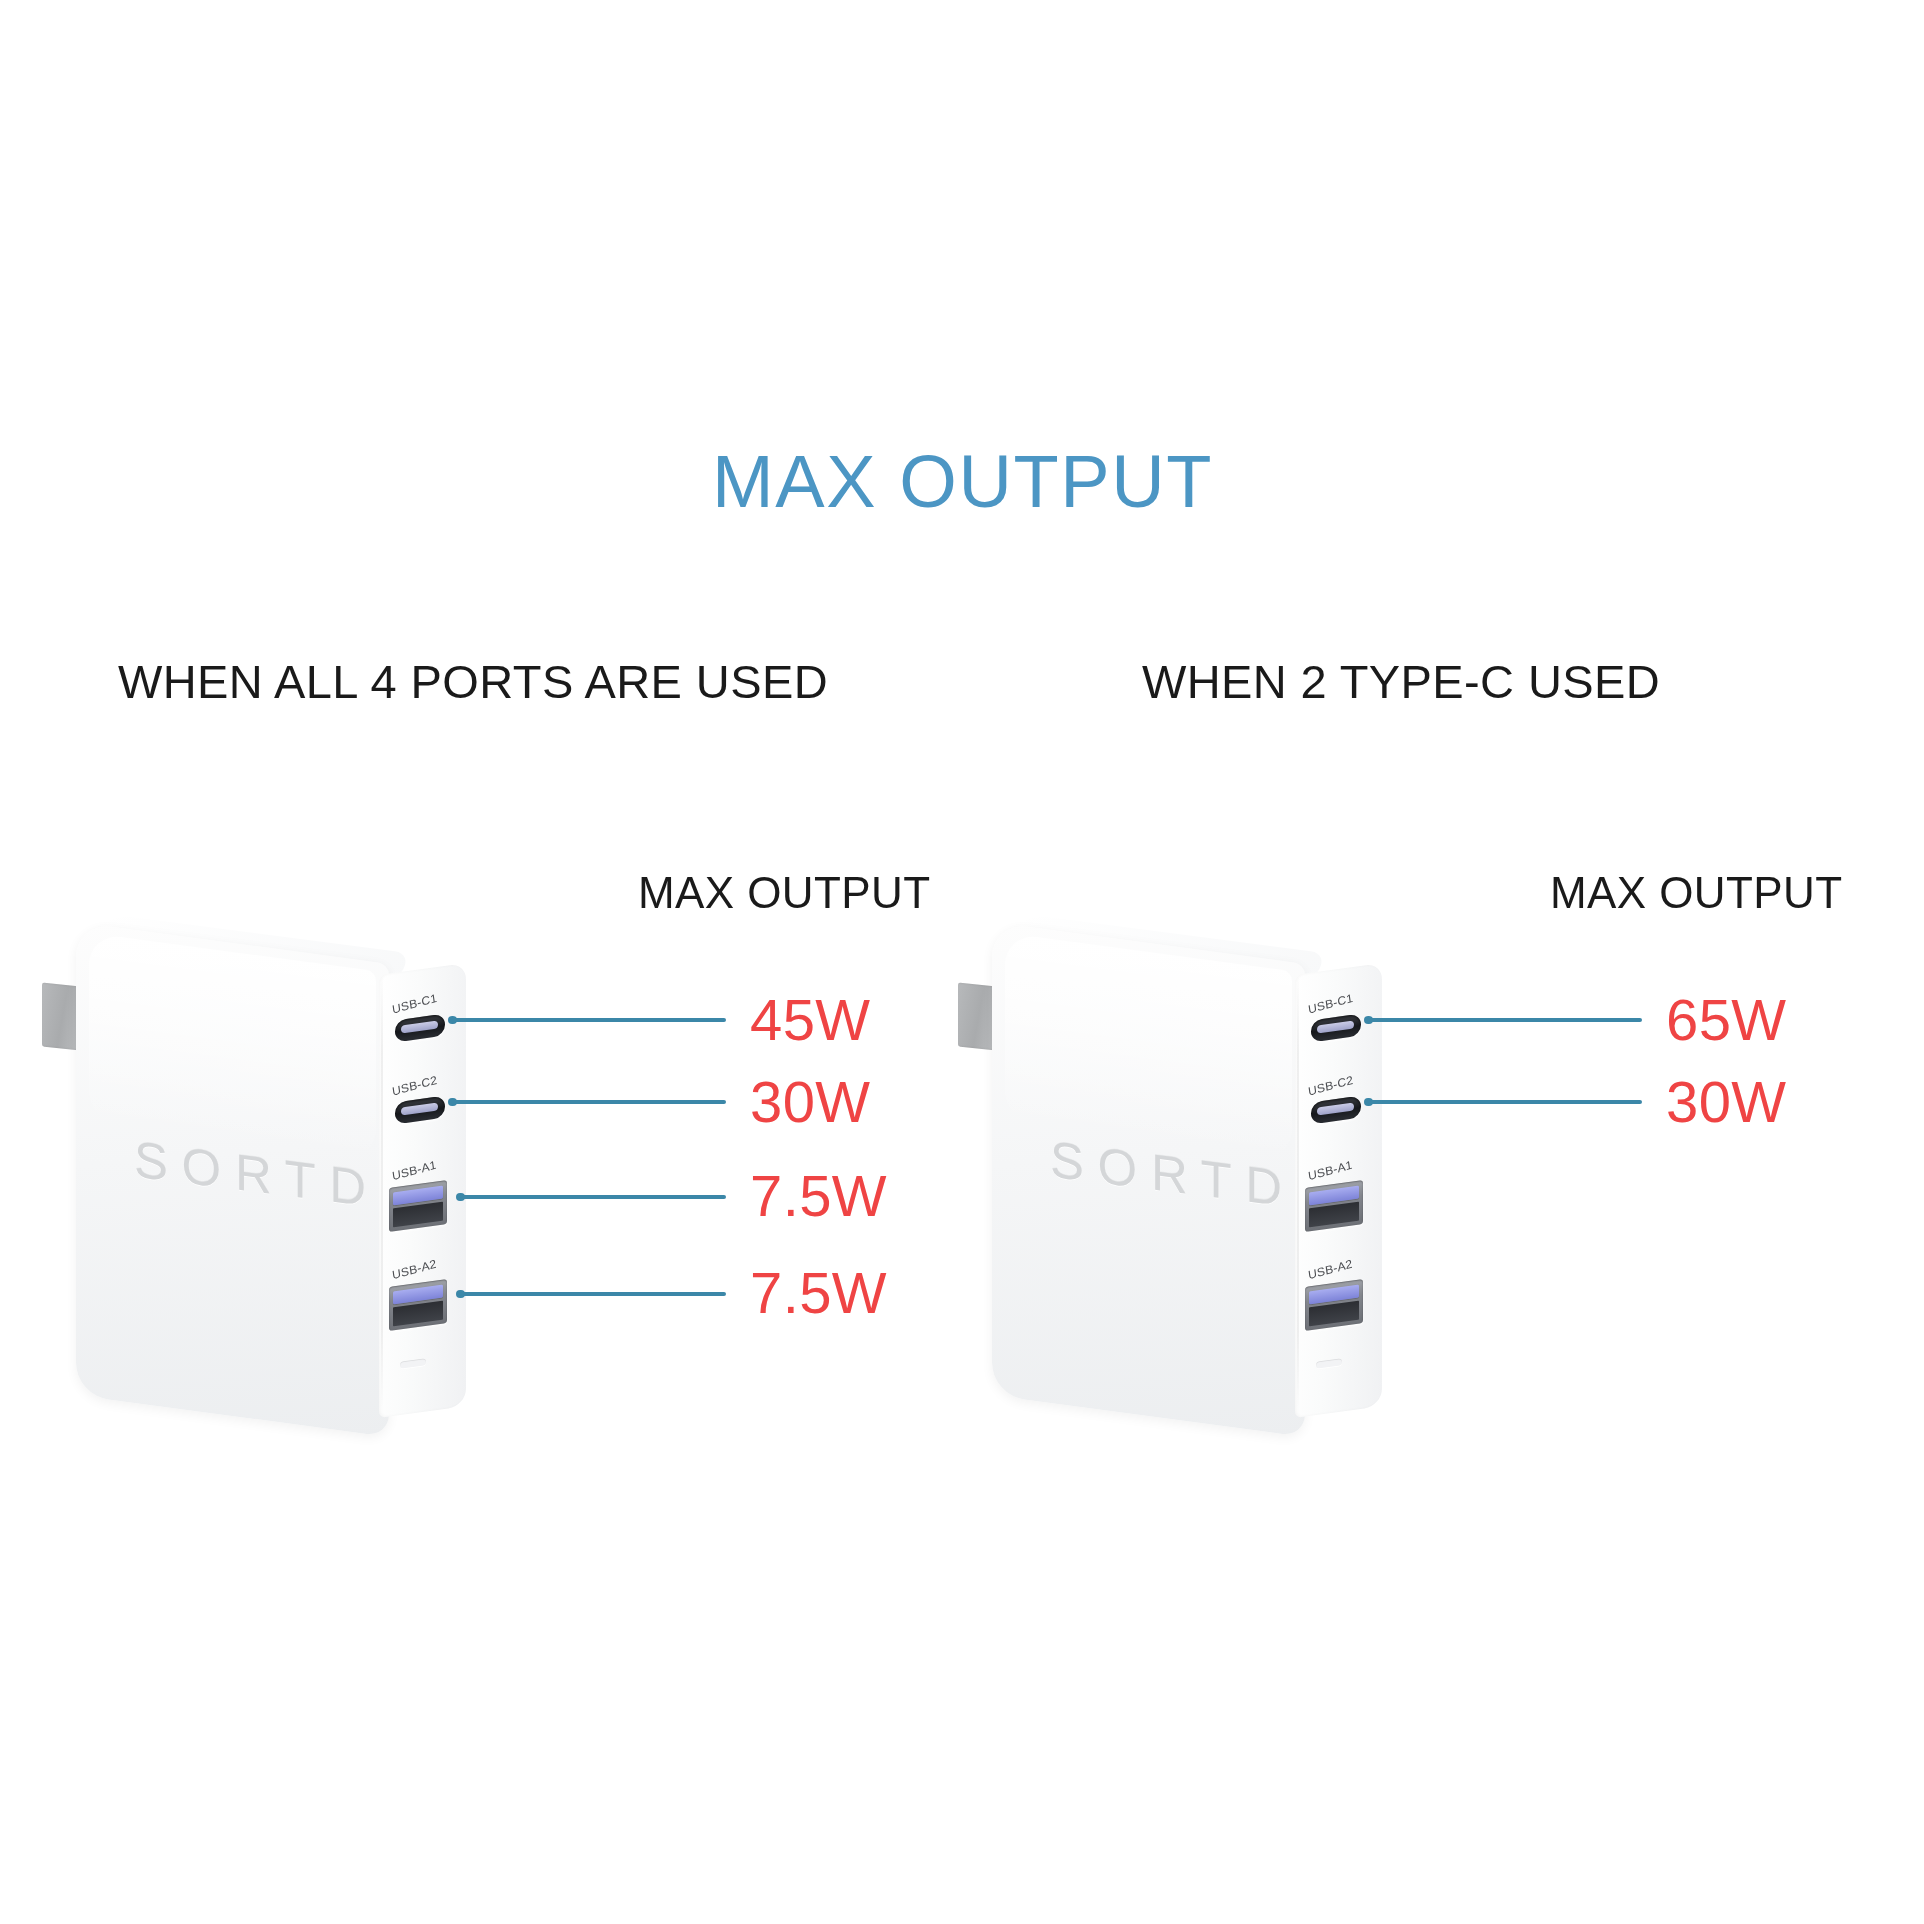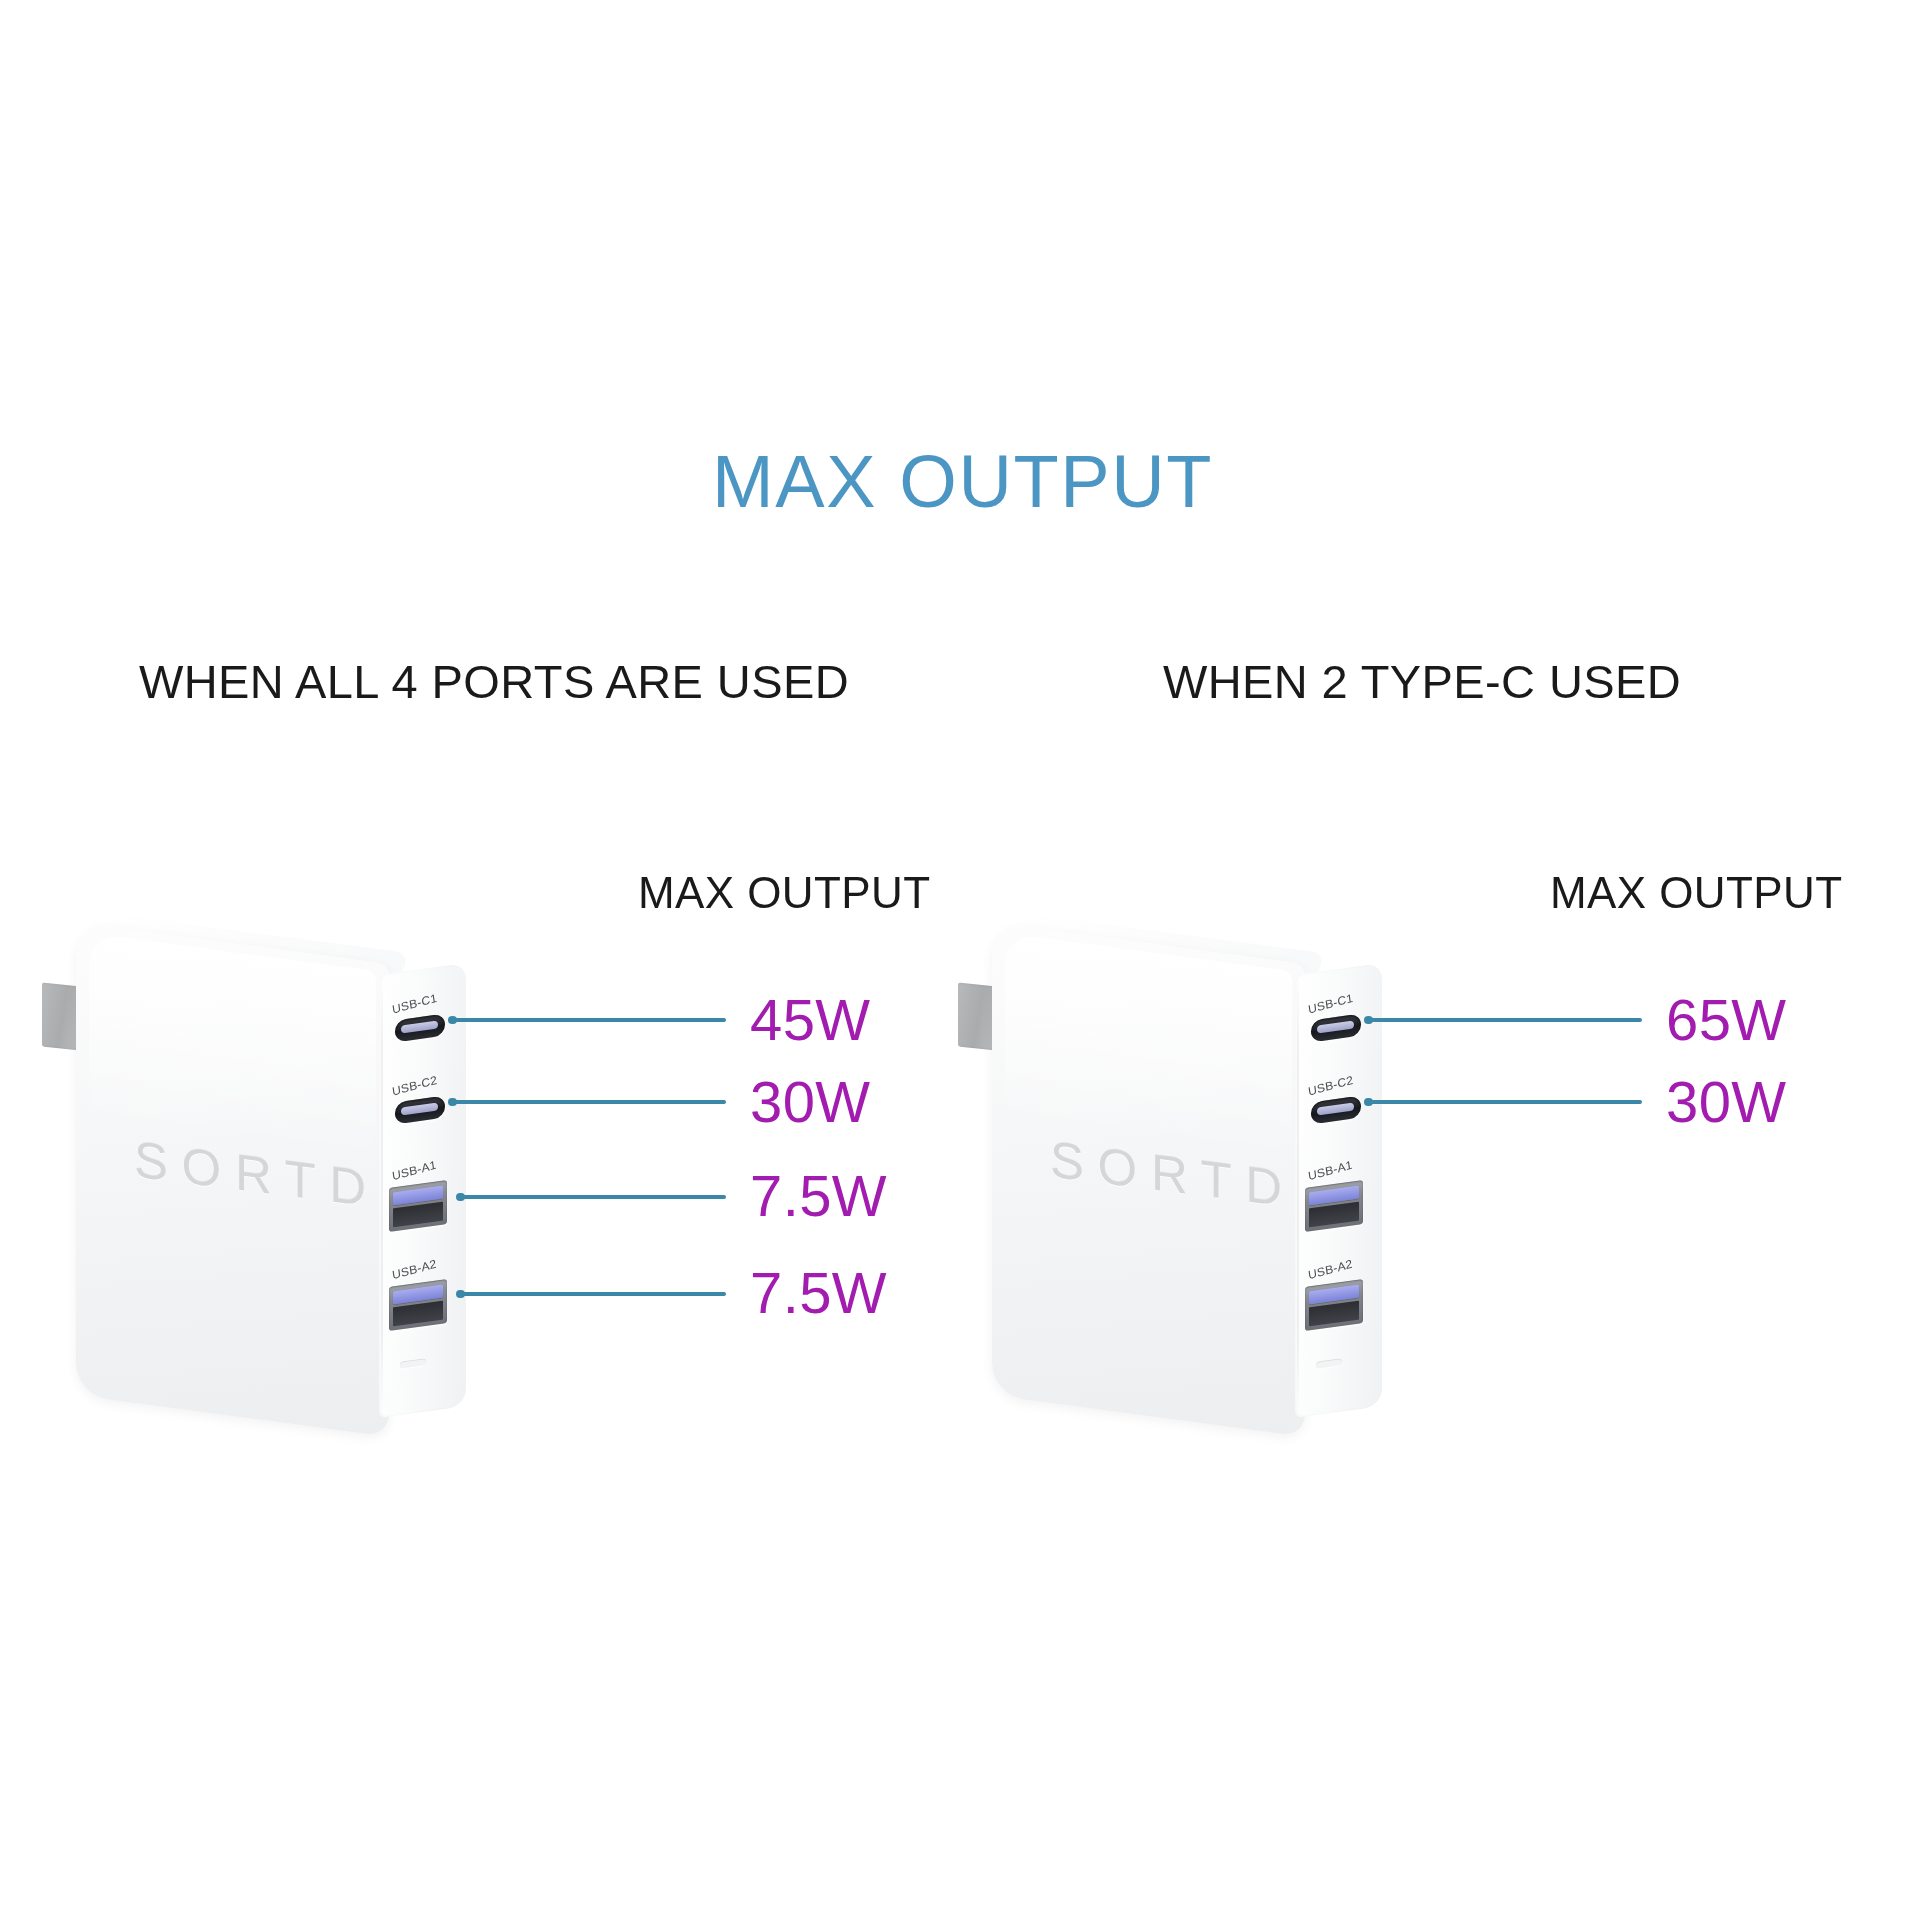--- a/index.html
+++ b/index.html
@@ -29,21 +29,20 @@
     font-weight: 400;
     line-height: 1;
   }
 
   
   .panel {
     position: absolute;
     top: 626px;
     width: 962px;
     height: 882px;
-    padding-left: 42px;
   }
   .panel-left  { left: 0px; }
   .panel-right { left: 916px; }
 
   .panel-heading {
     position: absolute;
     top: 32px;
     left: 0;
     width: 100%;
     text-align: center;
@@ -252,21 +251,21 @@
     left: -4.8px;
     top: -2.4px;
     width: 8.8px;
     height: 8.8px;
     border-radius: 50%;
     background: #3b87a8;
   }
   .watt {
     position: absolute;
     font-size: 58px;
-    color: #a21caf;
+    color: #ef4444;
     font-weight: 400;
     letter-spacing: 0.4px;
     line-height: 1;
     white-space: nowrap;
   }
 </style>
 </head>
 <body>
 
 <div class="main-title">MAX OUTPUT</div>

